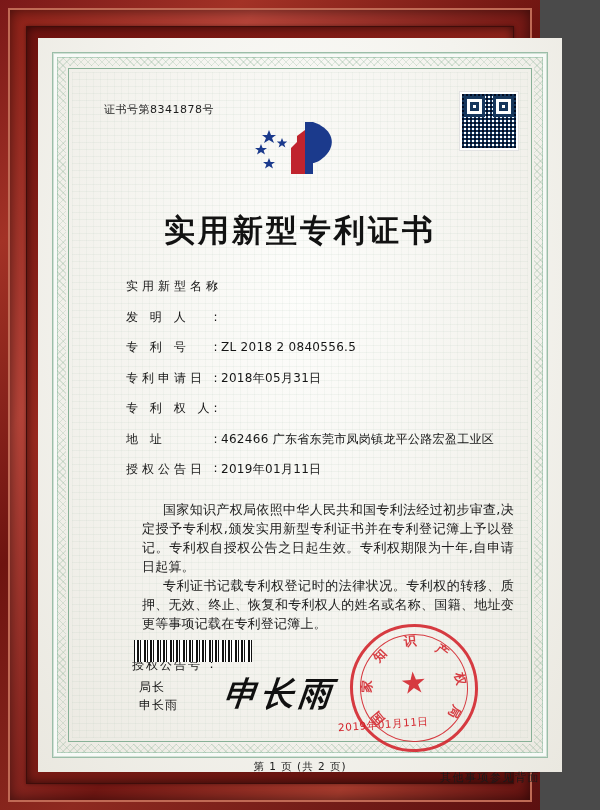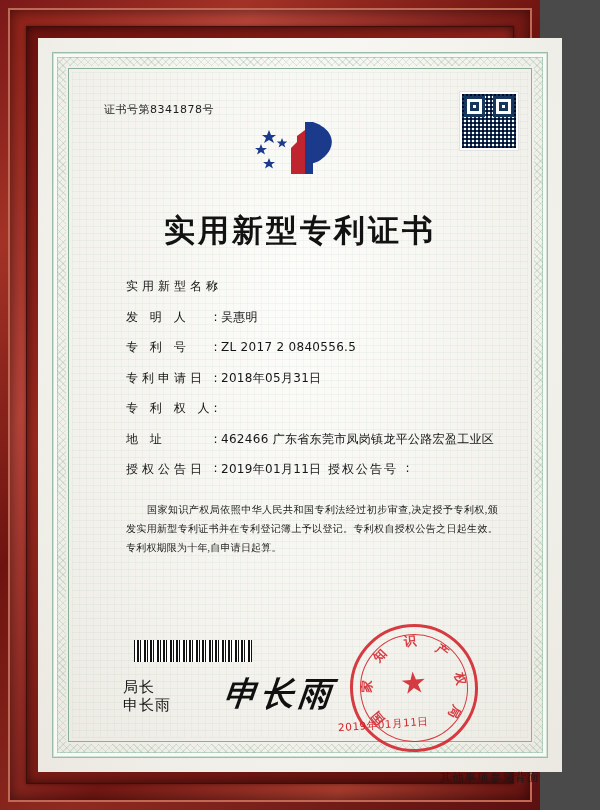--- a/index.html
+++ b/index.html
@@ -163,55 +163,55 @@
   .field-value {
     flex: 1;
     letter-spacing: 0.3px;
   }
   .field-row-split {
     display: flex;
     align-items: flex-start;
     margin-bottom: 14.5px;
     font-size: 12px;
     color: #161616;
+    flex-direction: column;
   }
   .split-left { display: flex; width: 196px; flex: 0 0 196px; }
   .split-right { display: flex; flex: 1; }
   .split-right .field-label { width: 74px; flex: 0 0 74px; letter-spacing: 2px; margin-left: 6px; }
 
   
   .body-text {
     position: absolute;
-    left: 88px; top: 462px;
+    left: 104px; top: 462px;
     width: 372px;
-    font-size: 10px;
+    font-size: 13px;
     line-height: 19px;
     color: #1c1c1c;
     text-align: justify;
     letter-spacing: 0.2px;
-    font-family: Liberation Serif, serif;
   }
   .body-text p { margin: 0; text-indent: 21px; }
 
   
   .barcode {
     position: absolute;
     left: 96px; top: 602px;
     width: 118px; height: 22px;
     background:
       repeating-linear-gradient(90deg,
         #111 0 1px, #fff 1px 3px, #111 3px 5px, #fff 5px 6px,
         #111 6px 7px, #fff 7px 10px, #111 10px 12px, #fff 12px 13px);
   }
 
   
   .sig-label {
     position: absolute;
-    left: 85px; top: 640px;
-    font-size: 15px;
+    left: 101px; top: 640px;
+    font-size: 12px;
     color: #151515;
     line-height: 18px;
     letter-spacing: 1px;
   }
   .signature {
     position: absolute;
     left: 186px; top: 634px;
     font-size: 33px;
     color: #101010;
     font-family: "DejaVu Serif", serif;
@@ -322,26 +322,25 @@
     <div class="title">实用新型专利证书</div>
 
     <div class="fields">
       <div class="field-row">
         <span class="field-label">实用新型名称</span>
         <span class="field-colon">:</span>
       </div>
       <div class="field-row">
         <span class="field-label">发 明 人</span>
         <span class="field-colon">:</span>
-        <span class="field-value">吴惠明</span>
       </div>
       <div class="field-row">
         <span class="field-label">专 利 号</span>
         <span class="field-colon">:</span>
-        <span class="field-value">ZL 2017 2 0840556.5</span>
+        <span class="field-value">ZL 2018 2 0840556.5</span>
       </div>
       <div class="field-row">
         <span class="field-label">专利申请日</span>
         <span class="field-colon">:</span>
         <span class="field-value">2018年05月31日</span>
       </div>
       <div class="field-row">
         <span class="field-label">专 利 权 人</span>
         <span class="field-colon">:</span>
       </div>
@@ -359,20 +358,21 @@
         </span>
         <span class="split-right">
           <span class="field-label">授权公告号</span>
           <span class="field-colon">:</span>
         </span>
       </div>
     </div>
 
     <div class="body-text">
       <p>国家知识产权局依照中华人民共和国专利法经过初步审查,决定授予专利权,颁发实用新型专利证书并在专利登记簿上予以登记。专利权自授权公告之日起生效。专利权期限为十年,自申请日起算。</p>
+      <p>专利证书记载专利权登记时的法律状况。专利权的转移、质押、无效、终止、恢复和专利权人的姓名或名称、国籍、地址变更等事项记载在专利登记簿上。</p>
     </div>
 
     <div class="barcode"></div>
 
     <div class="sig-label">
       <div>局长</div>
       <div>申长雨</div>
     </div>
 
     <div class="signature">申长雨</div>
@@ -384,16 +384,17 @@
           <span style="transform: rotate(-83.3333deg) translate(0px, -49px) rotate(0deg) translate(-6px, -6px);">家</span>
           <span style="transform: rotate(-41.6667deg) translate(0px, -49px) rotate(0deg) translate(-6px, -6px);">知</span>
           <span style="transform: rotate(0deg) translate(0px, -49px) rotate(0deg) translate(-6px, -6px);">识</span>
           <span style="transform: rotate(41.6667deg) translate(0px, -49px) rotate(0deg) translate(-6px, -6px);">产</span>
           <span style="transform: rotate(83.3333deg) translate(0px, -49px) rotate(0deg) translate(-6px, -6px);">权</span>
           <span style="transform: rotate(125deg) translate(0px, -49px) rotate(0deg) translate(-6px, -6px);">局</span>
         </div>
     </div>
     <div class="seal-date">2019年01月11日</div>
 
+    <div class="page-no">第 1 页 (共 2 页)</div>
   </div>
 
   <div class="back-note">其他事项参见背面</div>
 </div>
 
 </body></html>

